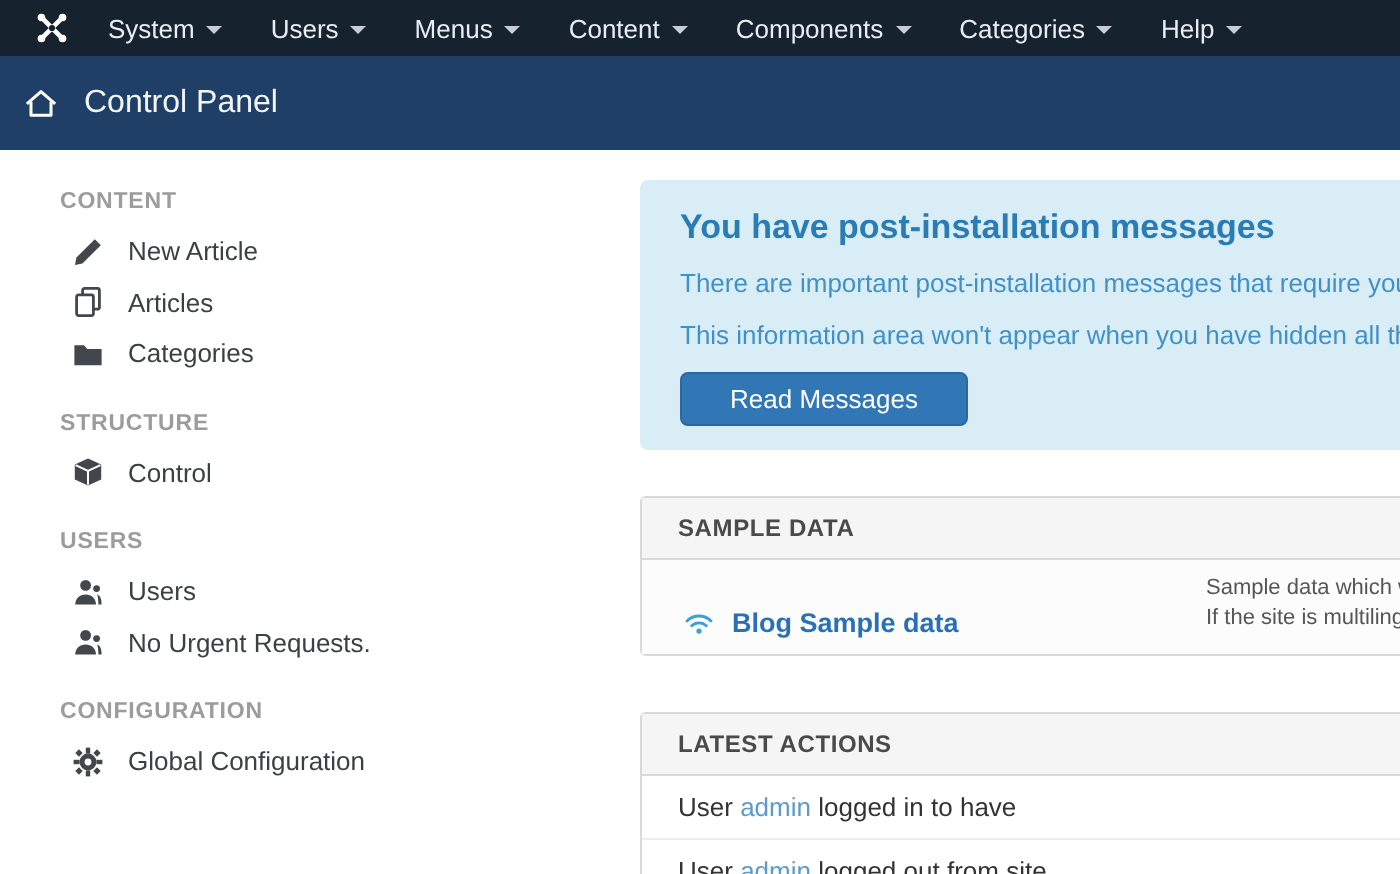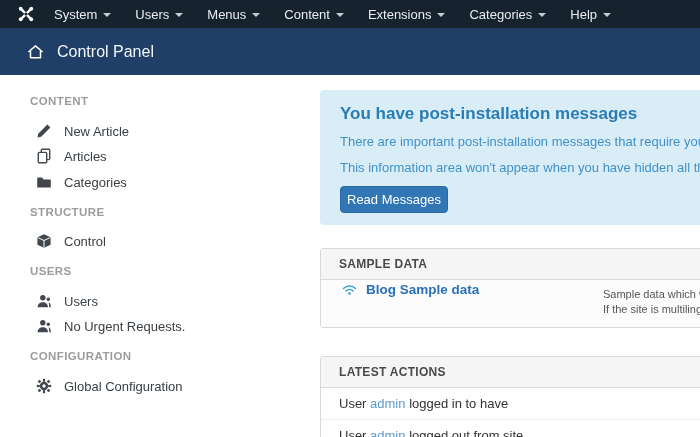--- a/index.html
+++ b/index.html
@@ -9,47 +9,47 @@
   }
   
   .topbar{height:28px;background:var(--topbar_bg);display:flex;align-items:center;}
   .logo{margin:0 6px 0 16px;display:flex;align-items:center;}
   .nav{display:flex;align-items:center;height:100%;}
   .nav-item{display:flex;align-items:center;height:100%;padding:0 12px;color:#e9edf2;
     font-size:13px;cursor:pointer;}
   .caret{width:0;height:0;border-left:4px solid transparent;border-right:4px solid transparent;
     border-top:4px solid #c6cdd5;margin-left:6px;margin-top:2px;}
   
-  .titlebar{height:47px;background:var(--titlebar_bg);display:flex;align-items:center;padding-left:26px;}
+  .titlebar{height:47px;background:var(--titlebar_bg);display:flex;align-items:center;padding-left:11px;}
   .titlebar .home{display:flex;align-items:center;margin-right:12px;}
   .page-title{color:#f2f6fa;font-size:16px;}
   
   .content{display:flex;align-items:flex-start;}
   .sidebar{width:320px;flex:none;padding:20px 0 0 30px;box-sizing:border-box;}
   .side-heading{font-size:11.5px;font-weight:bold;color:#9c9c9c;letter-spacing:.4px;
     margin:16px 0 6px 0;}
   .side-heading.first{margin-top:0;}
-  .side-item{display:flex;align-items:flex-end;height:25.5px;cursor:pointer;}
+  .side-item{display:flex;align-items:center;height:25.5px;cursor:pointer;}
   .side-icon{width:16px;height:16px;flex:none;margin:0 12px 0 6px;color:var(--icon);display:flex;align-items:center;}
   .side-label{font-size:13px;color:#3a4045;}
   .main{width:430px;flex:none;padding-top:15px;}
   
   .alert{background:var(--alert_bg);border-radius:4px;padding:14px 20px 12px 20px;box-sizing:border-box;}
   .alert-title{color:var(--alert_heading);font-size:17px;font-weight:bold;line-height:20px;}
   .alert-line{color:var(--alert_text);font-size:13px;line-height:17px;margin-top:9px;white-space:nowrap;}
   .btn-primary{display:inline-block;margin-top:10px;background:var(--button_bg);
     border:1px solid var(--button_border);border-radius:4px;color:#fff;font-size:13px;
-    padding:5px 6px;cursor:pointer;}
+    padding:5px 24px;cursor:pointer;}
   
   .panel{border:1px solid var(--panel_border);border-radius:3px;margin-top:23px;}
   .panel.actions{margin-top:28px;}
   .panel-header{background:var(--panel_header_bg);border-bottom:1px solid var(--panel_border);
     padding:8px 18px;font-size:12px;font-weight:bold;color:#4a4a4a;letter-spacing:.3px;}
   .sample-body{position:relative;height:47px;background:#fcfcfc;}
-  .sample-link-row{position:absolute;left:21px;top:2px;display:flex;align-items:center;cursor:pointer;justify-content:space-between;}
+  .sample-link-row{position:absolute;left:21px;top:24px;display:flex;align-items:center;cursor:pointer;justify-content:space-between;}
   .wifi{color:var(--wifi);margin-right:9px;display:flex;align-items:center;}
   .sample-link{color:var(--link);font-size:13.5px;font-weight:bold;}
   .sample-desc{position:absolute;left:282px;top:7px;font-size:11px;color:#555;line-height:15px;}
   .sample-desc div{white-space:nowrap;}
   .action-row{padding:8px 18px;font-size:13px;color:#333;border-bottom:1px solid #ededed;
     white-space:nowrap;}
   .action-row:last-child{border-bottom:none;}
   .user-link{color:var(--link_light);cursor:pointer;text-decoration:none;text-align:right;}
 </style>
 </head>
@@ -79,21 +79,21 @@
         </div>
       <div class="nav-item">
           <span>Menus</span>
           <span class="caret"></span>
         </div>
       <div class="nav-item">
           <span>Content</span>
           <span class="caret"></span>
         </div>
       <div class="nav-item">
-          <span>Extensions</span>
+          <span>Components</span>
           <span class="caret"></span>
         </div>
       <div class="nav-item">
           <span>Categories</span>
           <span class="caret"></span>
         </div>
       <div class="nav-item">
           <span>Help</span>
           <span class="caret"></span>
         </div>

